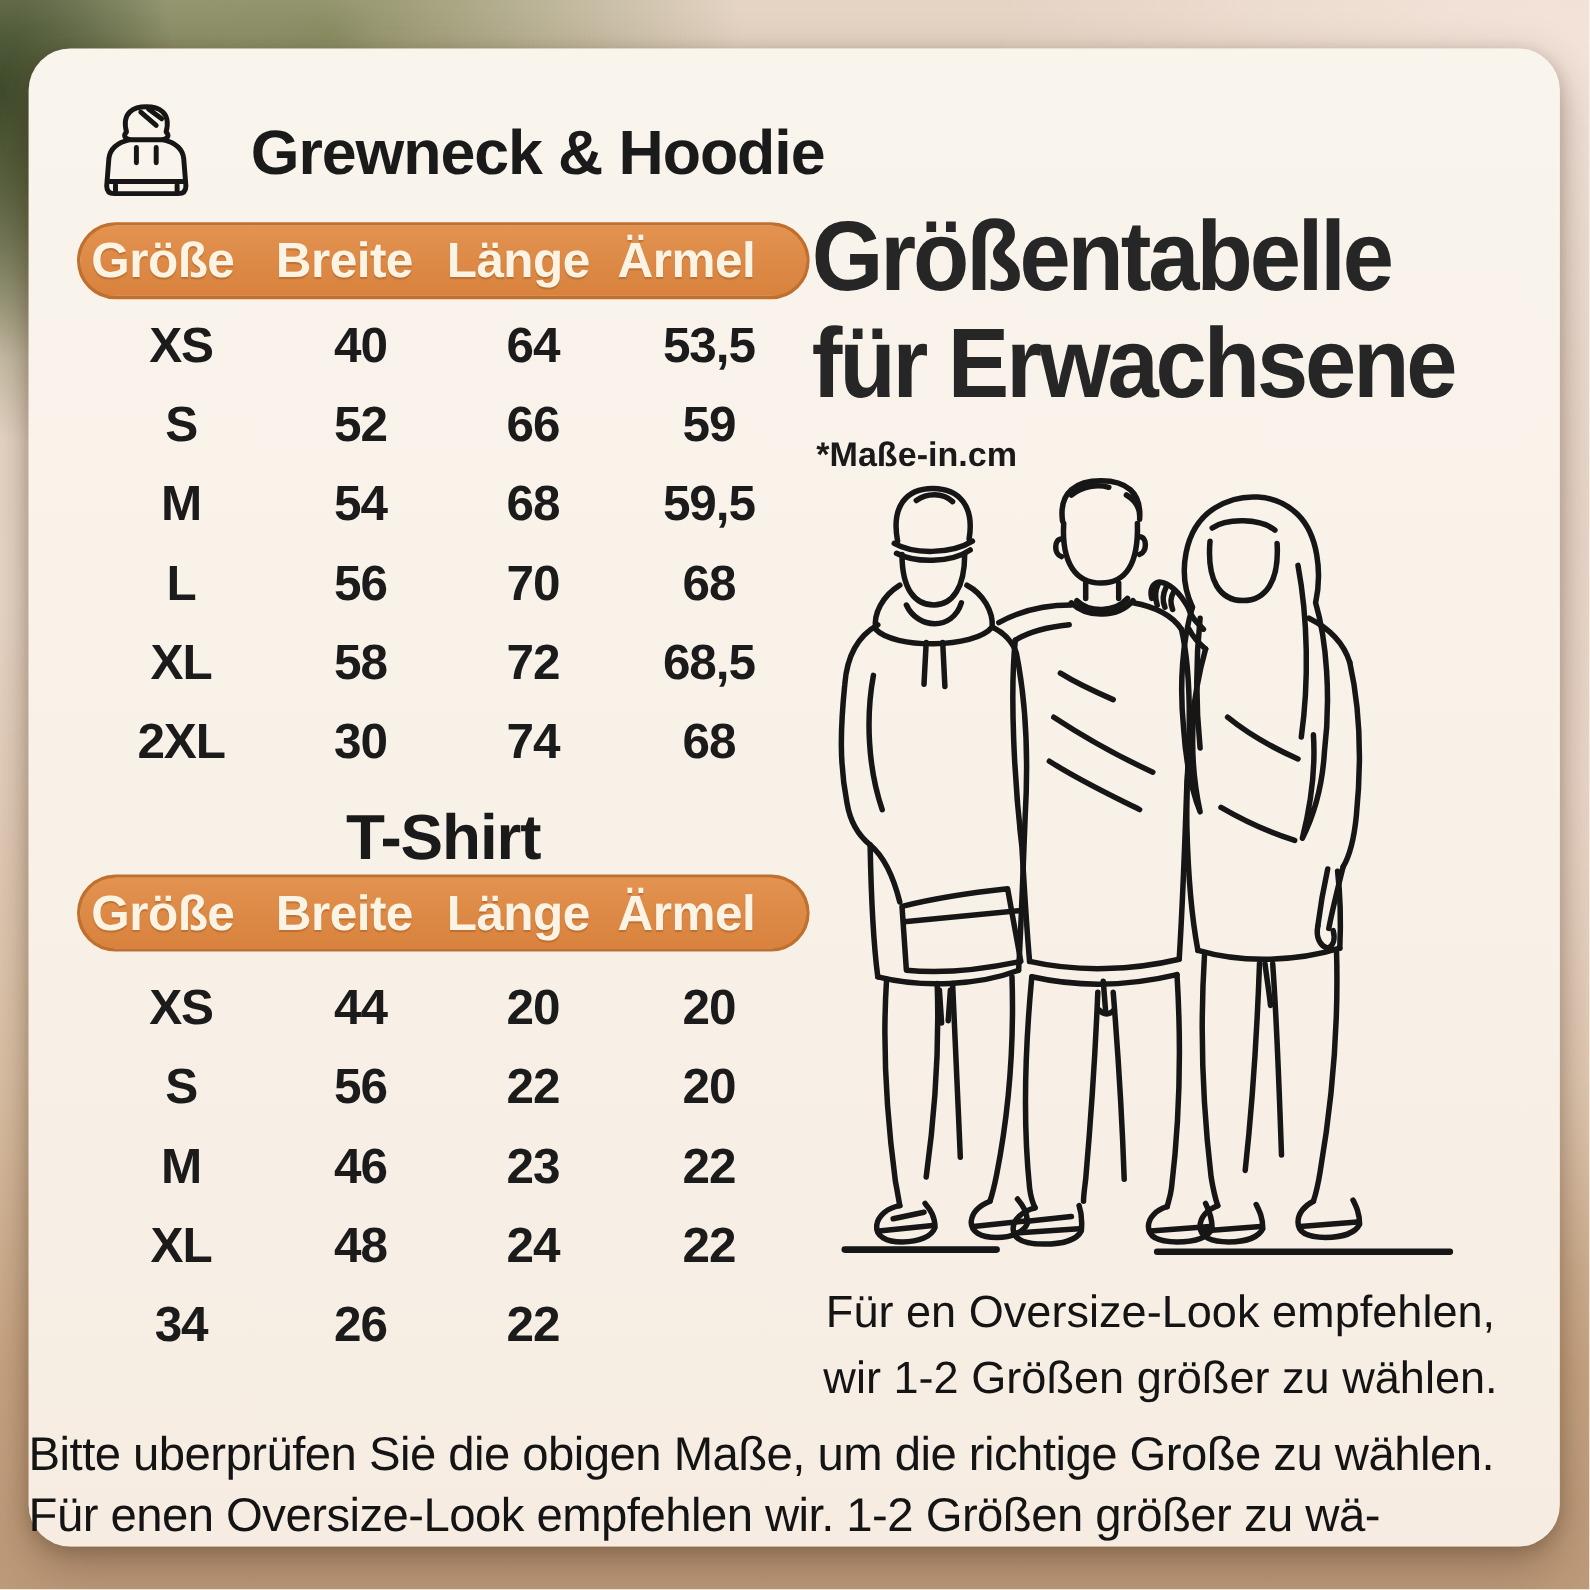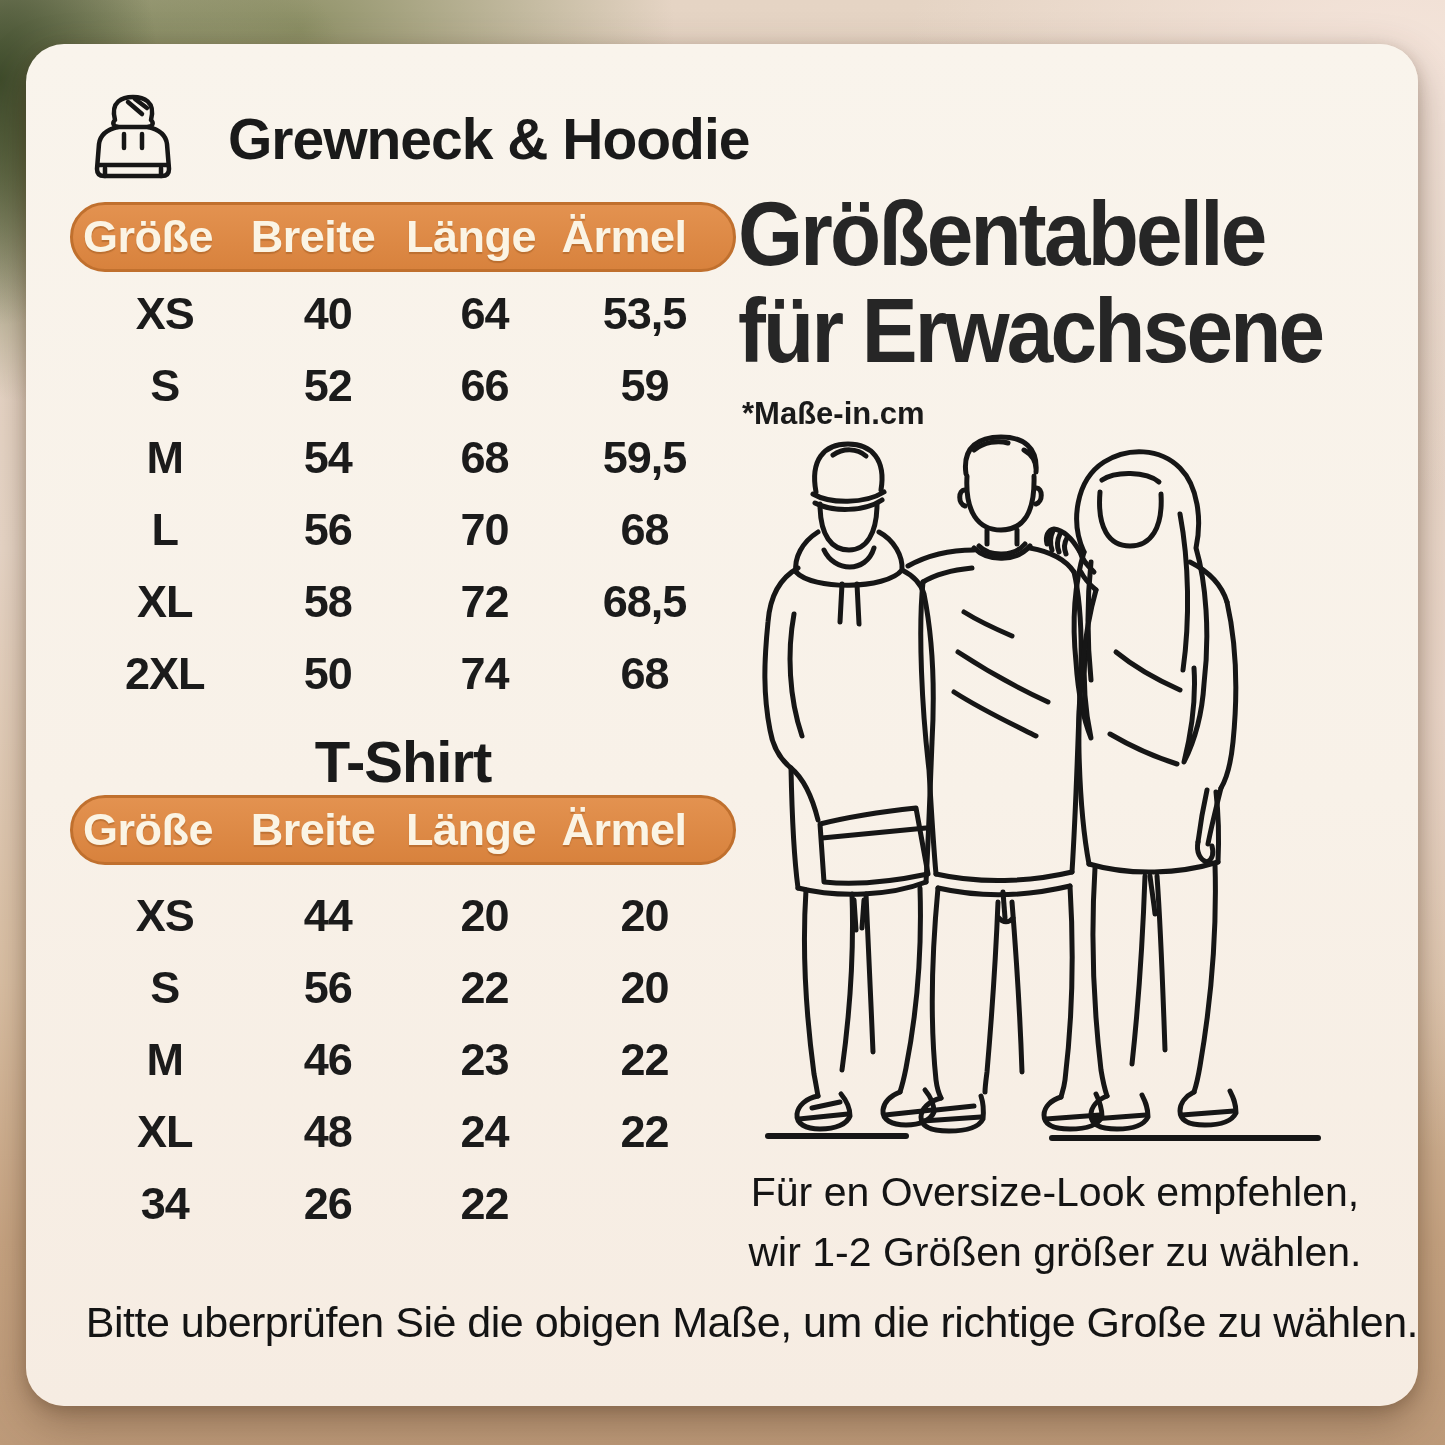--- a/index.html
+++ b/index.html
@@ -60,21 +60,21 @@
   .big-title { position:absolute; left:712px; top:142px; width:760px;
                font-size:90px; line-height:97px; font-weight:700; letter-spacing:-3px;
                transform:scaleX(.93); transform-origin:left top; color:#262626; }
   .unit-note { position:absolute; left:716px; top:352px; font-size:31px; font-weight:700; letter-spacing:0px; }
 
   .people { position:absolute; left:734px; top:386px; width:640px; height:720px; }
 
   .tip { position:absolute; left:664px; top:1118px; width:730px; text-align:center;
          font-size:41px; line-height:60px; font-weight:400; color:#141414; }
 
-  .footer { position:absolute; left:0; top:1250px; width:100%; text-align:right;
+  .footer { position:absolute; left:0; top:1250px; width:100%; text-align:left;
             font-size:43px; line-height:56px; font-weight:400; color:#141414; letter-spacing:-0.5px; }
 
   svg .ln { fill:none; stroke:#161616; stroke-width:5; stroke-linecap:round; stroke-linejoin:round; }
   svg .ln2 { fill:none; stroke:#161616; stroke-width:4.5; stroke-linecap:round; stroke-linejoin:round; }
 </style>
 </head>
 <body>
 
 <div class="scene">
   <div class="bg"></div>
@@ -128,21 +128,21 @@
         <span>68</span>
       </div>
       <div class="trow">
         <span>XL</span>
         <span>58</span>
         <span>72</span>
         <span>68,5</span>
       </div>
       <div class="trow">
         <span>2XL</span>
-        <span>50</span>
+        <span>30</span>
         <span>74</span>
         <span>68</span>
       </div>
     </div>
 
     <div class="tshirt-title">T-Shirt</div>
     <div class="pill pill2">
       <span>Größe</span>
       <span>Breite</span>
       <span>Länge</span>
@@ -285,16 +285,17 @@
       </g>
     </svg>
 
     <div class="tip">
       <div>Für en Oversize-Look empfehlen,</div>
       <div>wir 1-2 Größen größer zu wählen.</div>
     </div>
 
     <div class="footer">
       <div>Bitte uberprüfen Siė die obigen Maße, um die richtige Große zu wählen.</div>
+      <div>Für enen  Oversize-Look empfehlen wir. 1-2 Größen größer zu wä-</div>
     </div>
 
   </div>
 </div>
 
 </body></html>

